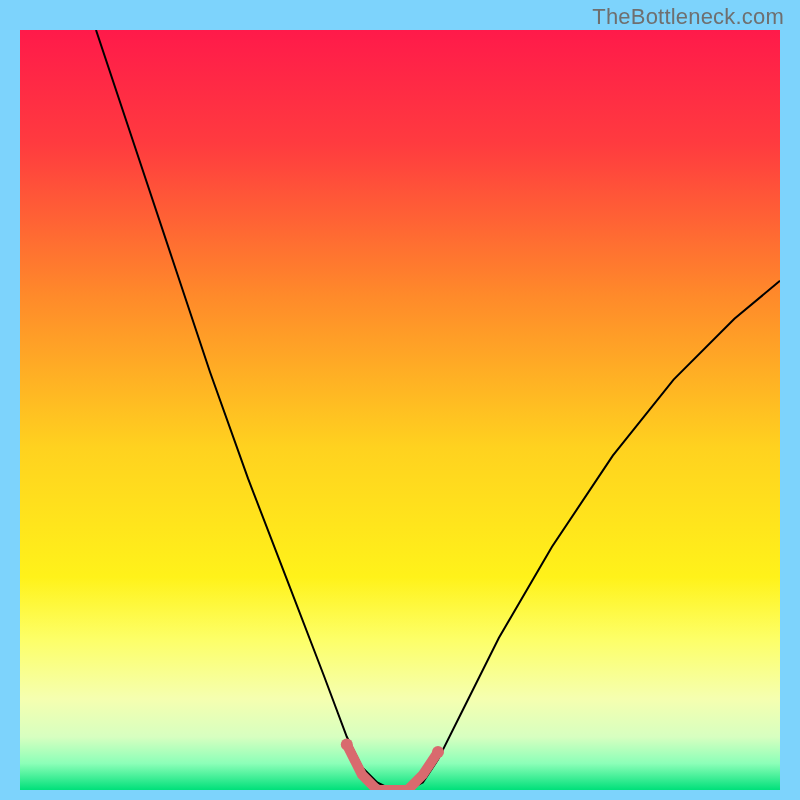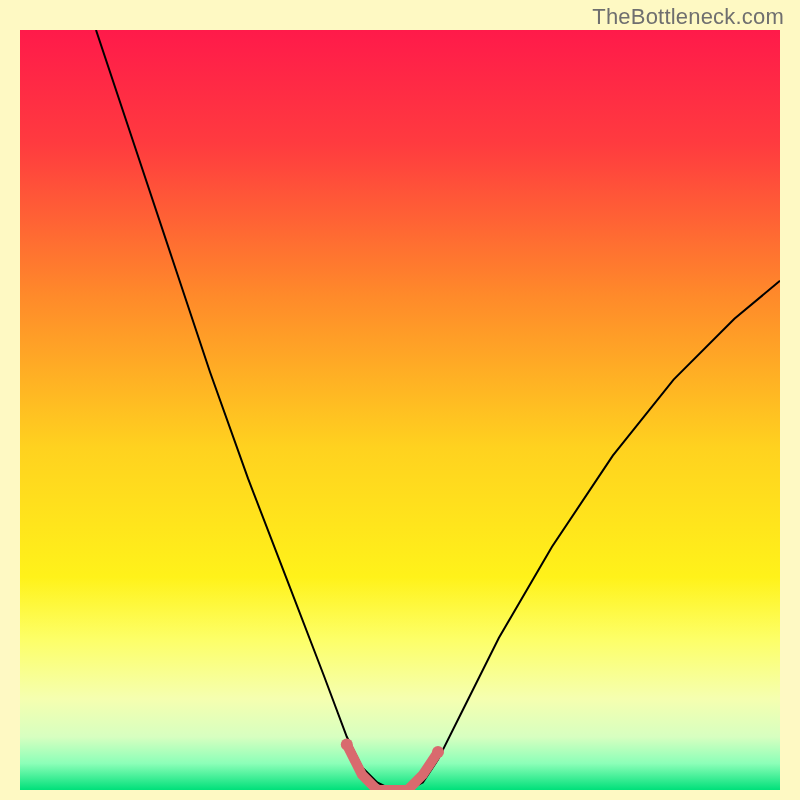--- a/index.html
+++ b/index.html
@@ -8,21 +8,21 @@
     width: 800px;
     height: 800px;
     background: #000;
     overflow: hidden;
     font-family: Arial, Helvetica, sans-serif;
   }
   .frame {
     position: relative;
     width: 800px;
     height: 800px;
-    background: #fef9c3;
+    background: #7dd3fc;
   }
   .plot {
     position: absolute;
     left: 20px;
     top: 30px;
     width: 760px;
     height: 760px;
   }
   .watermark {
     position: absolute;

